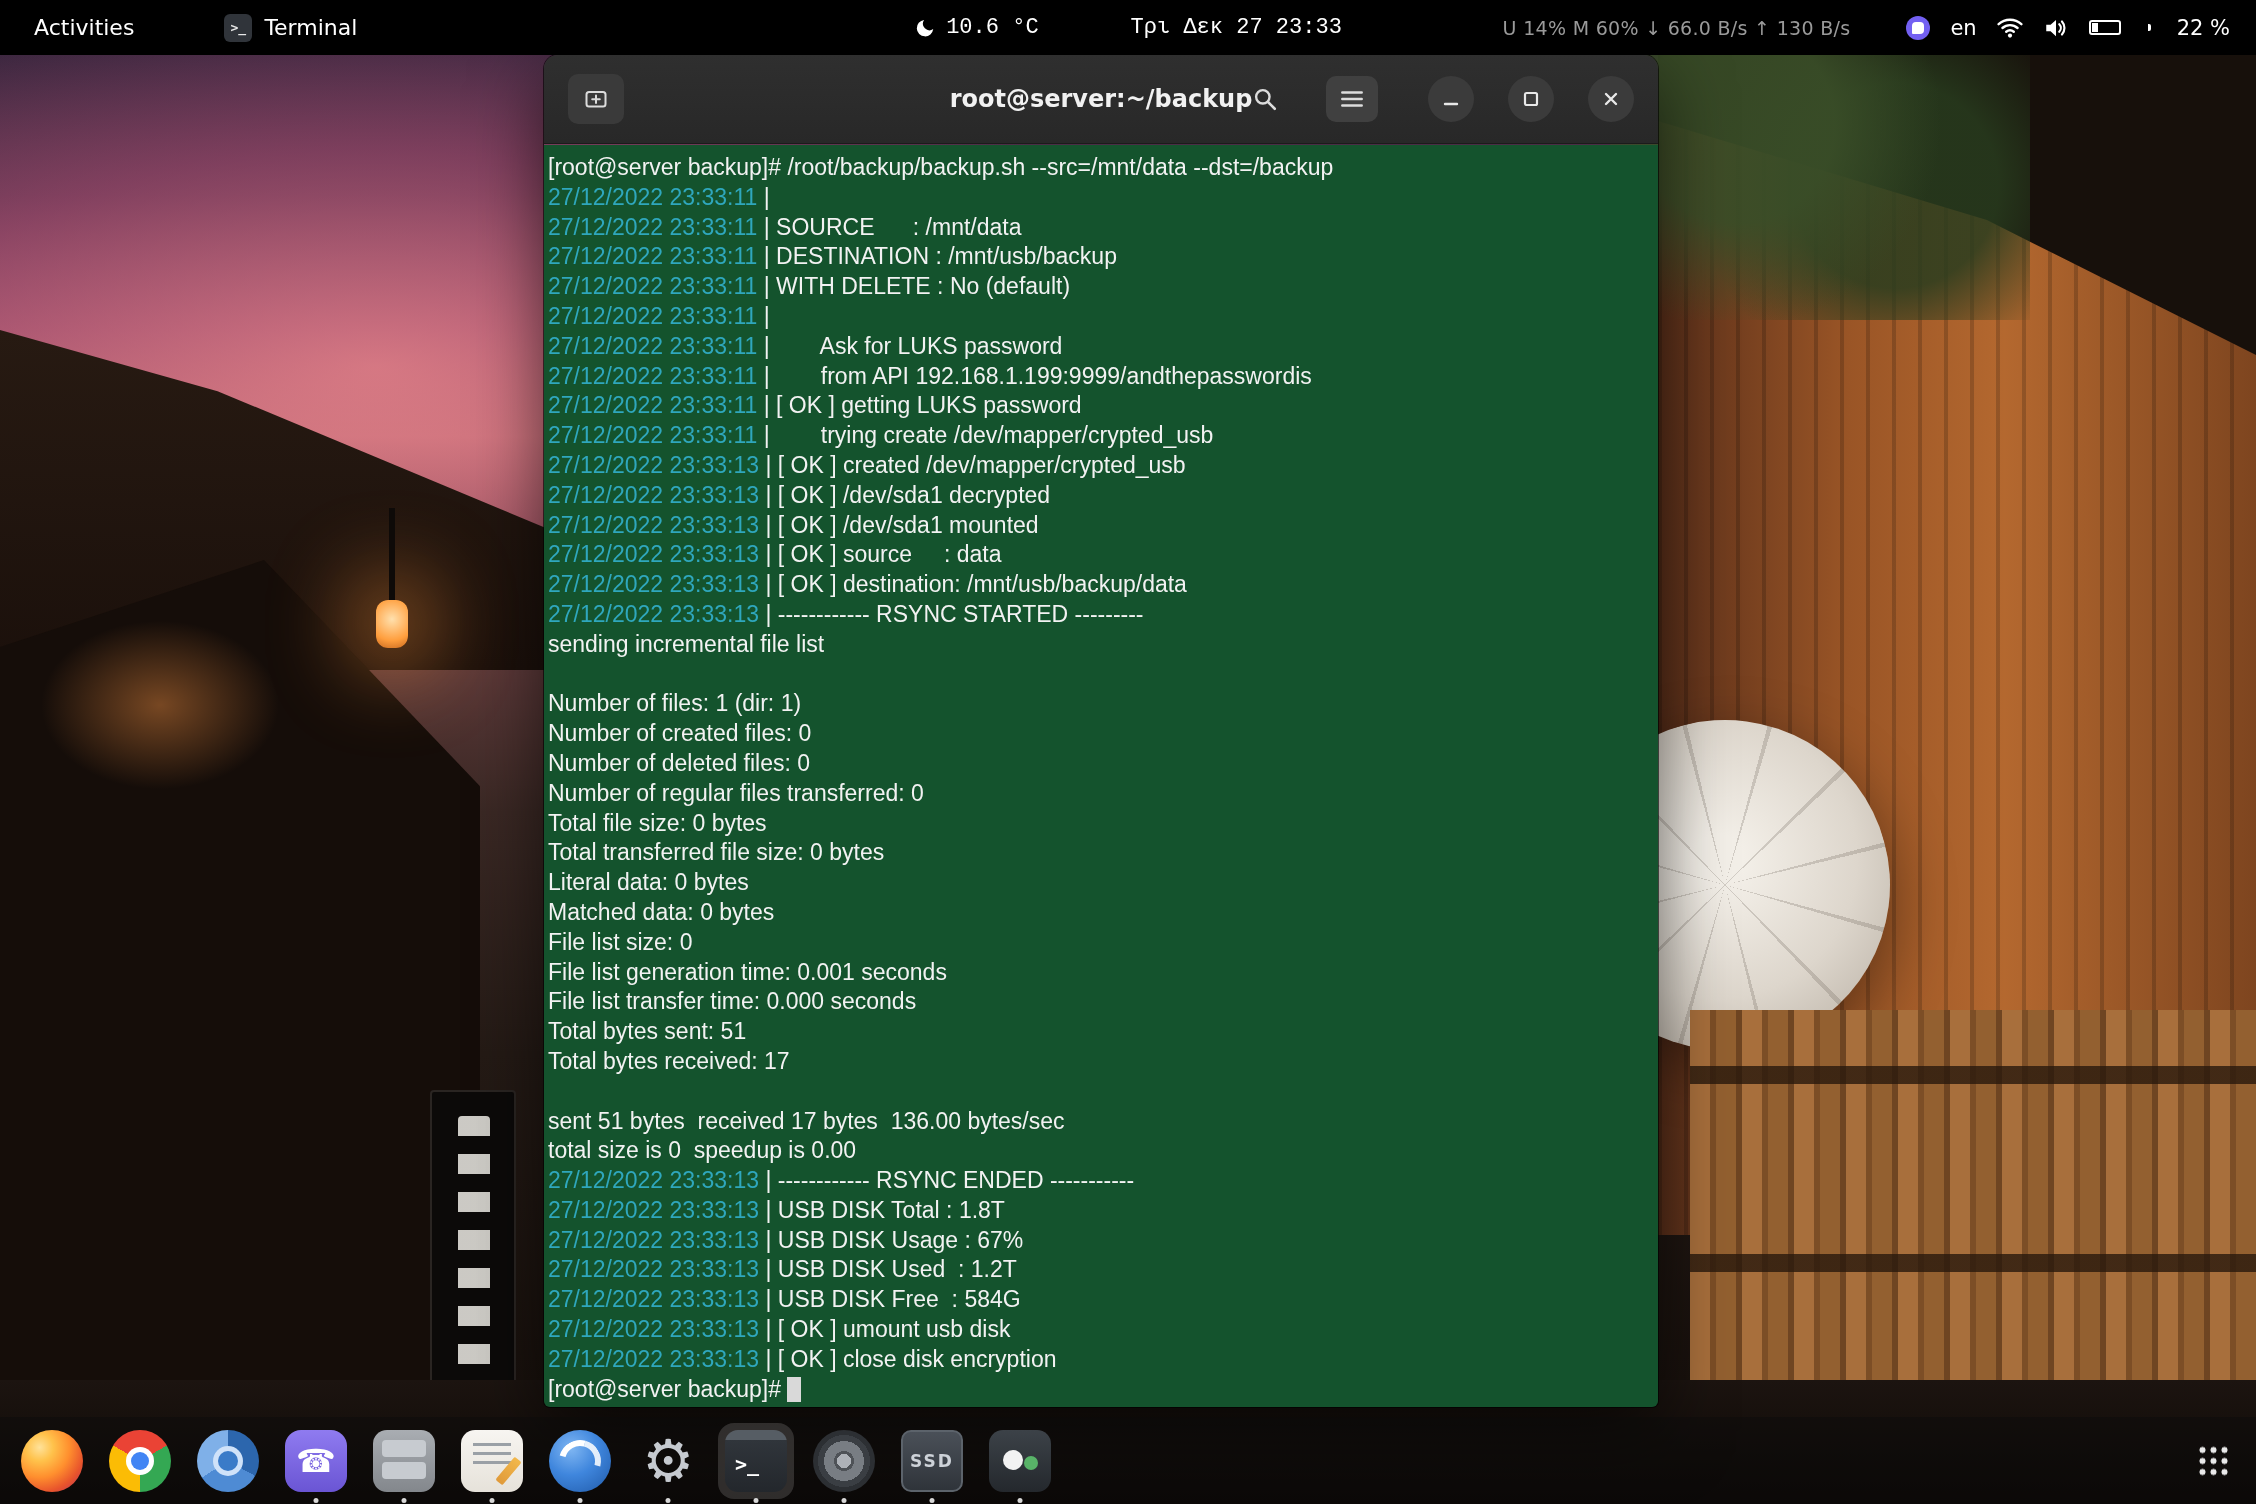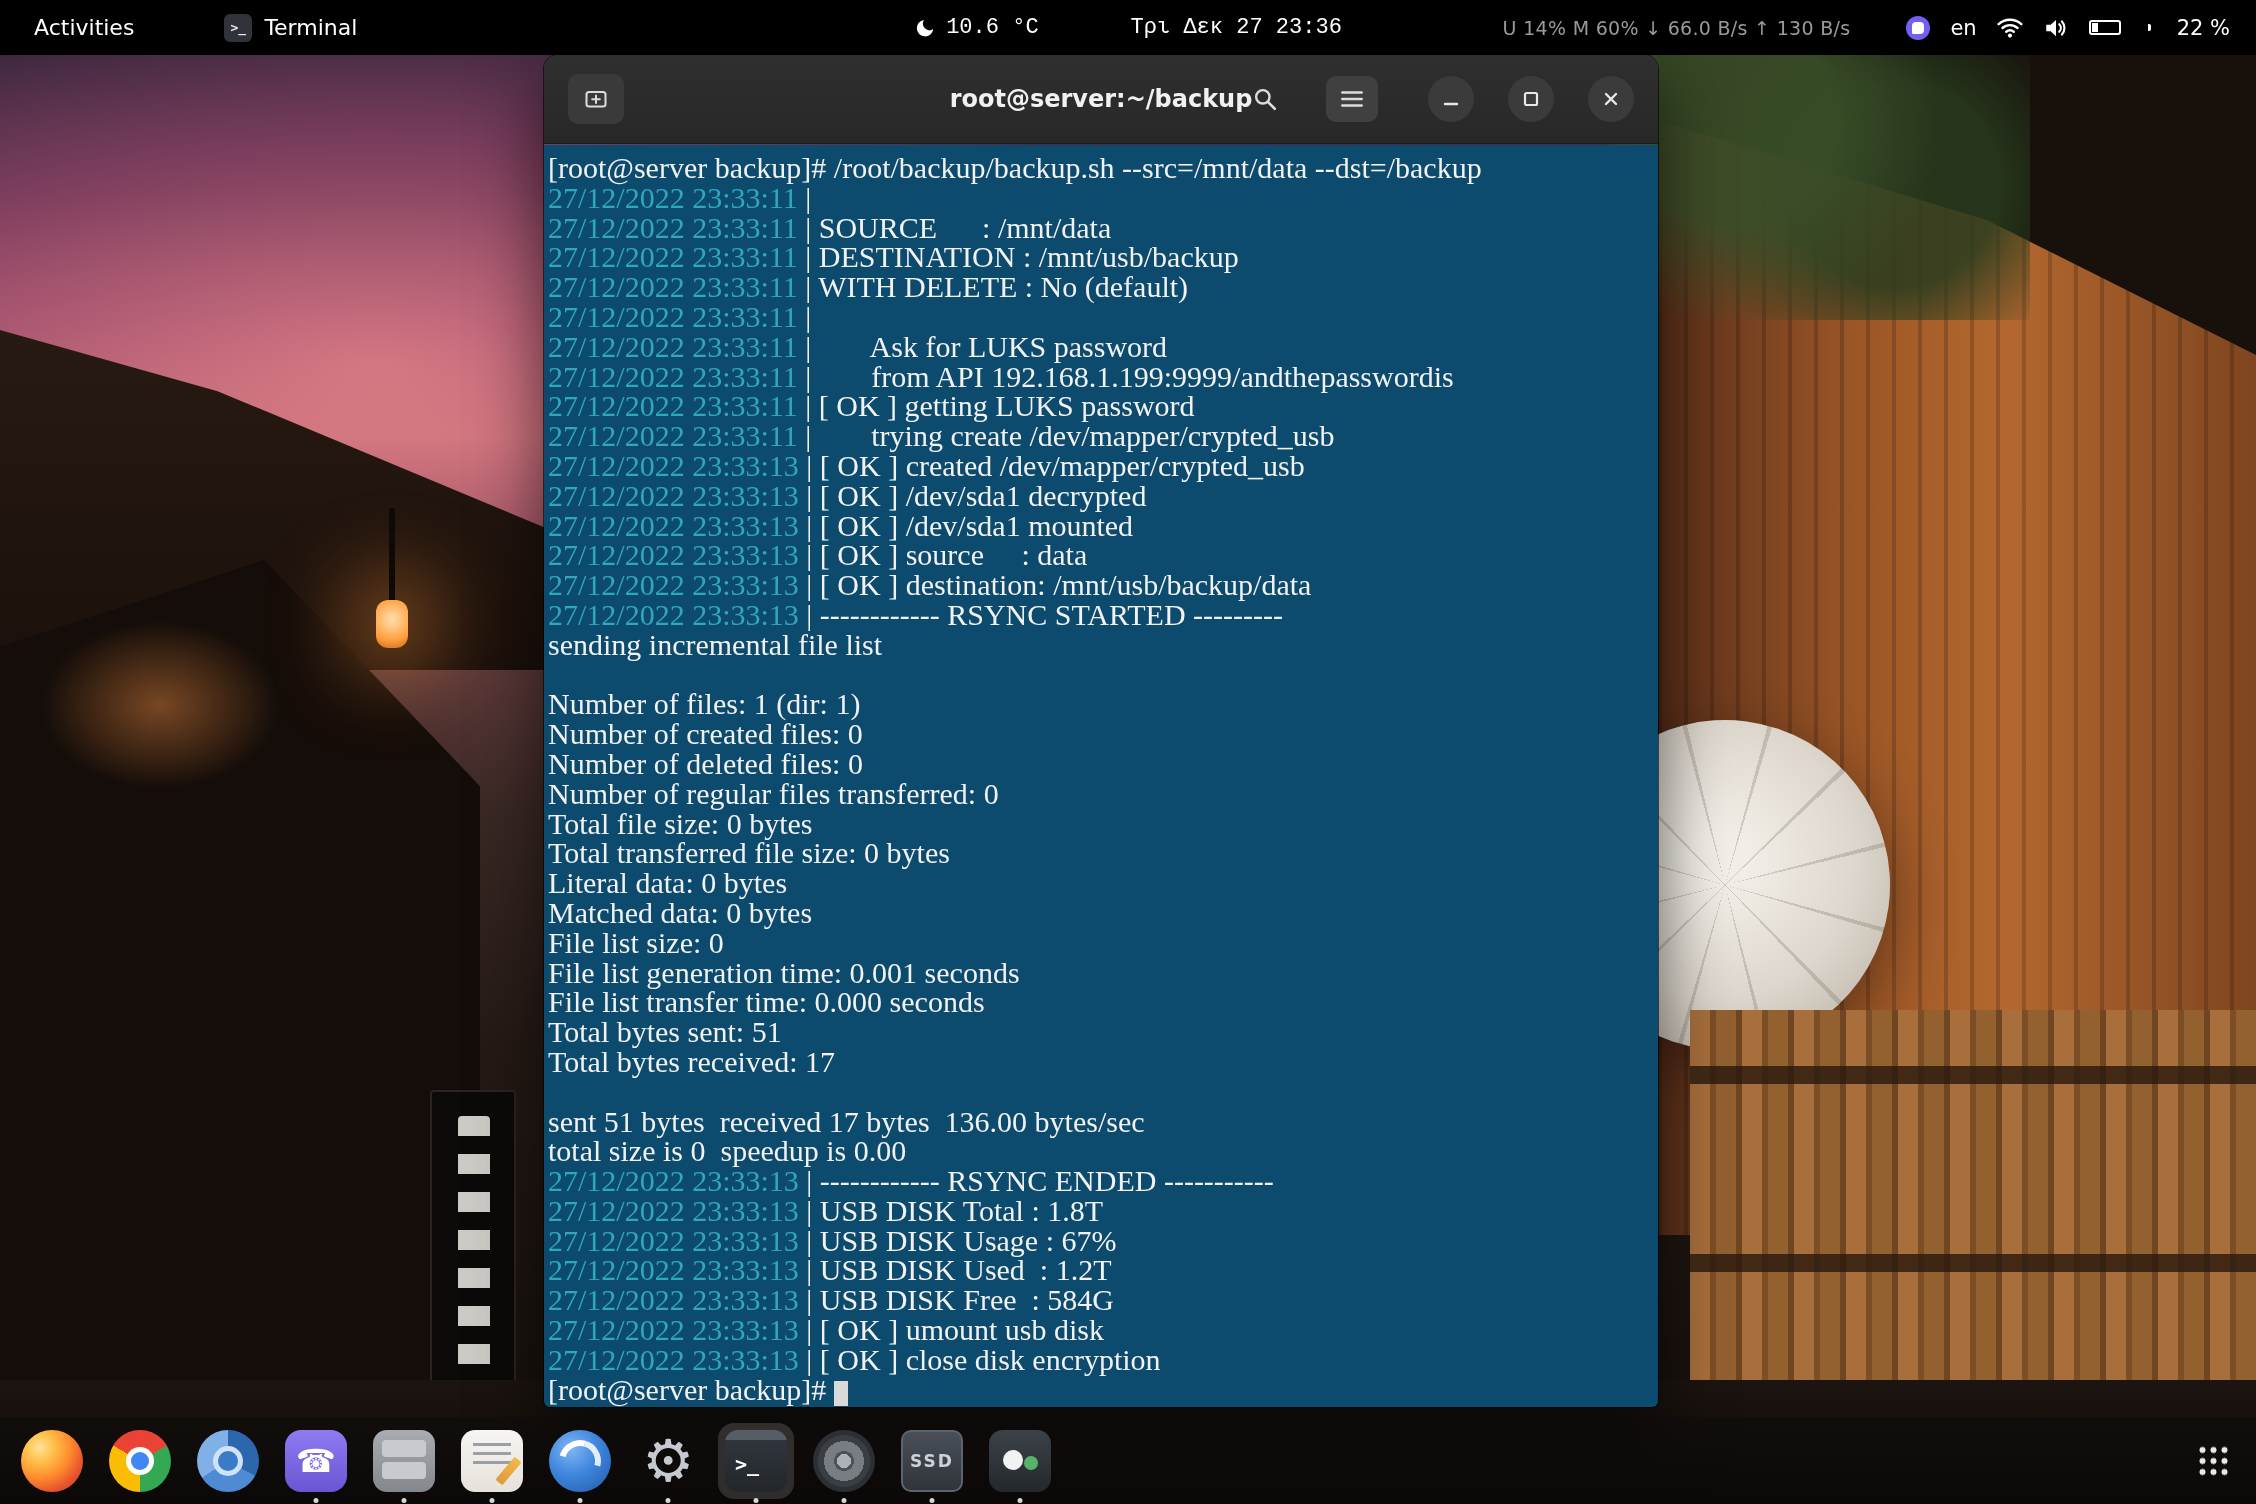--- a/index.html
+++ b/index.html
@@ -86,22 +86,22 @@
   .hb-title { position:absolute; left:50%; transform:translateX(-50%); font-weight:bold;
     font-size:24px; color:#f1f1f1; white-space:nowrap; }
   .hb-btn { border:none; cursor:default; display:flex; align-items:center; justify-content:center;
     background:transparent; padding:0; }
   .hb-newtab { width:56px; height:50px; border-radius:10px; background:#3a3a3a; }
   .hb-right { margin-left:auto; display:flex; align-items:center; }
   .hb-search { width:46px; height:46px; }
   .hb-menu { width:52px; height:46px; border-radius:10px; background:#404040; margin-left:38px; }
   .hb-circle { width:46px; height:46px; border-radius:50%; background:#3b3b3b; margin-left:34px; }
   .hb-min { margin-left:50px; }
-  .terminal { position:absolute; left:0; top:90px; right:0; bottom:0; background:#0c4a6e;
-    font-family:Liberation Serif, serif; font-size:30px; line-height:29.8px;
+  .terminal { position:absolute; left:0; top:90px; right:0; bottom:0; background:#14532d;
+    font-family:Liberation Sans, sans-serif; font-size:23px; line-height:29.8px;
     color:#f2f2f2; white-space:pre; padding:8px 0 0 4px; overflow:hidden; }
   .tline { white-space:pre; }
   .ts { color:#2fa7bd; }
   .cursor { display:inline-block; width:14px; height:25px; background:#d9d9d9; vertical-align:text-bottom; }
 
   
   .dock { position:absolute; left:0; bottom:0; width:100%; height:87px; z-index:15;
     background:rgba(12,10,10,.45); display:flex; align-items:center; }
   .dock-items { display:flex; align-items:center; gap:12px; padding-left:14px; }
   .dock-item { position:relative; width:76px; height:76px; border-radius:16px;
@@ -187,21 +187,21 @@
         <span>Terminal</span>
       </div>
     </div>
     <div class="tb-center">
       <span class="tb-ico">
         <svg width="22" height="22" viewBox="0 0 24 24">
             <path d="M20.8 13.2A9 9 0 1 1 10.8 3.2a7.2 7.2 0 0 0 10 10z" fill="#fff"></path>
           </svg>
       </span>
       <span class="temp">10.6 °C</span>
-      <span class="clock">Τρι Δεκ 27  23:36</span>
+      <span class="clock">Τρι Δεκ 27  23:33</span>
     </div>
     <div class="tb-right">
       <span class="sysstats">U 14%  M 60% ↓ 66.0 B/s ↑ 130 B/s</span>
       <span class="viber-ind"></span>
       <span class="kbd">en</span>
       <span class="tb-ico">
         <svg width="26" height="22" viewBox="0 0 24 20">
           <path d="M1.5 6.5a15.5 15.5 0 0 1 21 0" stroke="#fff" stroke-width="2.2" fill="none" stroke-linecap="round"></path>
           <path d="M5 10a10.5 10.5 0 0 1 14 0" stroke="#fff" stroke-width="2.2" fill="none" stroke-linecap="round"></path>
           <path d="M8.5 13.5a5.5 5.5 0 0 1 7 0" stroke="#fff" stroke-width="2.2" fill="none" stroke-linecap="round"></path>

